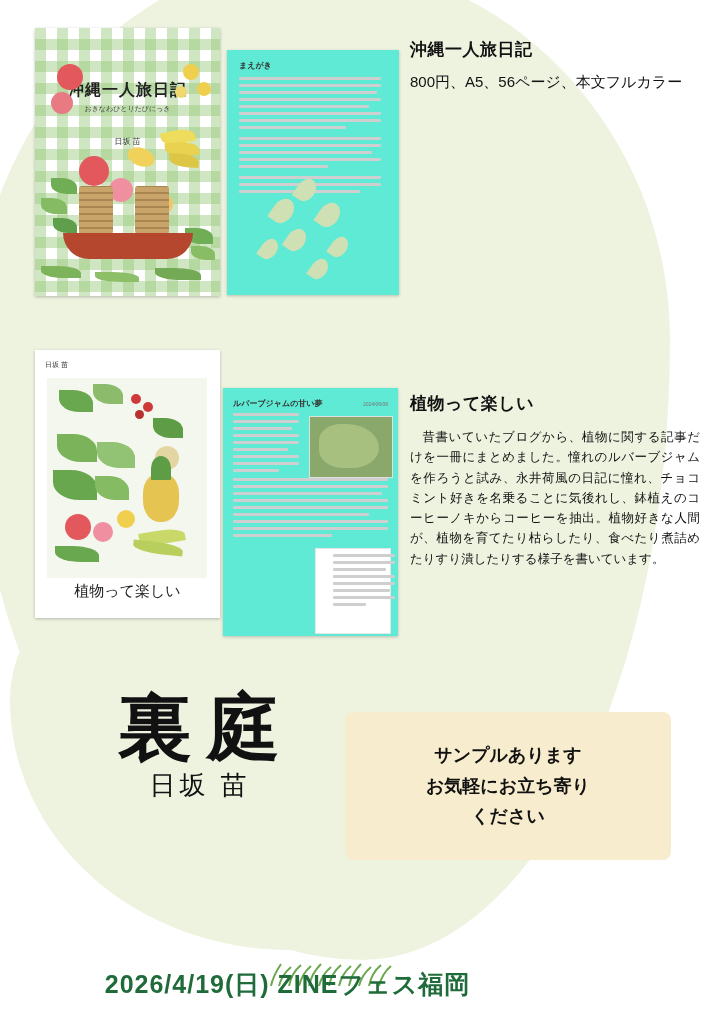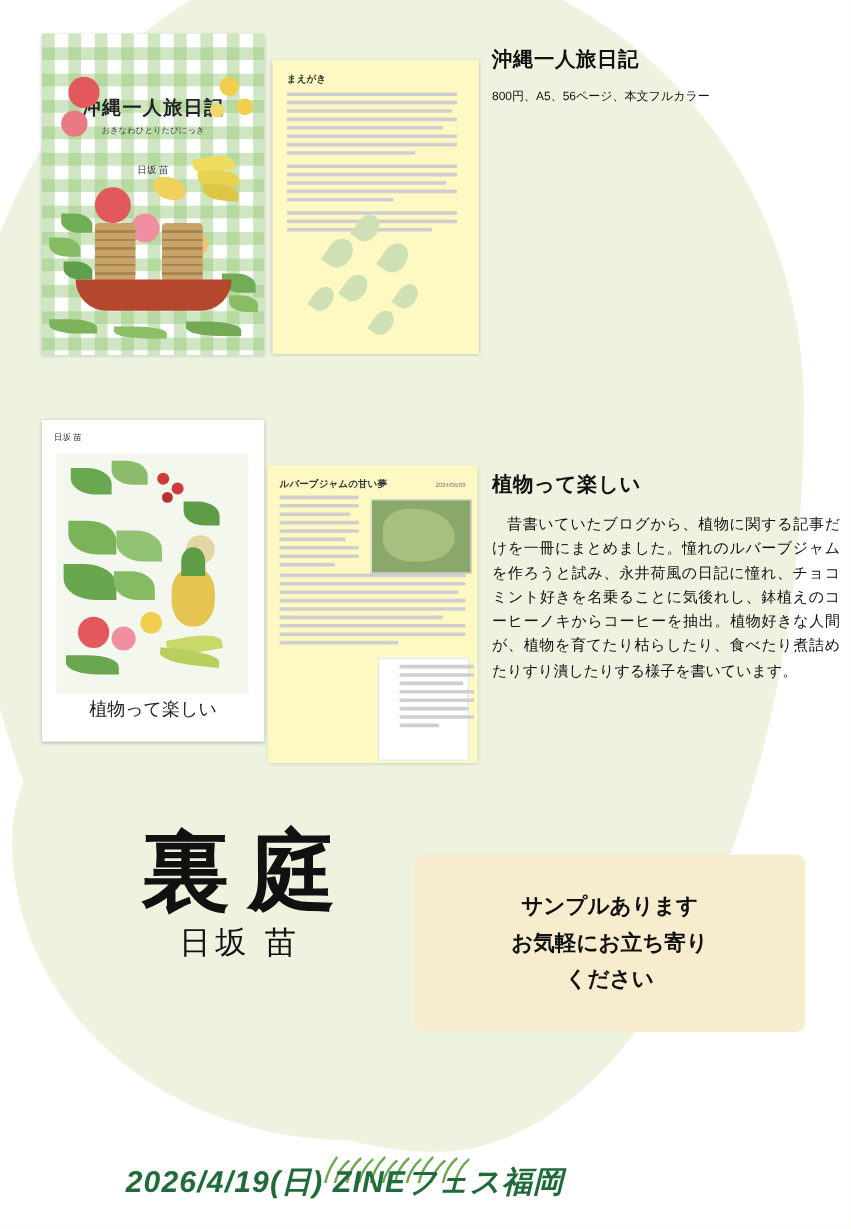--- a/index.html
+++ b/index.html
@@ -105,21 +105,21 @@
     position:absolute; width:5px; height:48px; background:#7a5a3a; top:160px;
   }
   .ship-sail {
     position:absolute; width:34px; height:48px; background:#c8a36a;
     border-radius:3px; top:158px;
     background-image: repeating-linear-gradient(0deg,#c8a36a 0 5px,#a9854f 5px 7px);
   }
 
   .inner-page {
     position: absolute;
-    background: #fef9c3;
+    background: #5eead4;
     box-shadow: 0 1px 3px rgba(0,0,0,0.22);
     overflow: hidden;
   }
   #book1 .inner-page { left: 192px; top: 22px; width: 172px; height: 245px; }
   #book2 .inner-page { left: 188px; top: 38px; width: 175px; height: 248px; }
 
   .ip-title {
     font-size: 8px;
     font-weight: bold;
     color: #333;
@@ -151,21 +151,21 @@
   #text2 { left: 410px; top: 392px; }
 
   .bk-title {
     font-size: 17px;
     font-weight: bold;
     color: #111;
     margin: 0 0 12px 0;
     letter-spacing: 0.5px;
   }
   .bk-spec {
-    font-size: 10px;
+    font-size: 15px;
     color: #111;
     margin: 0 0 10px 0;
   }
   .bk-desc {
     font-size: 12.5px;
     color: #111;
     line-height: 1.62;
     margin: 0;
     text-indent: 1em;
     text-align: justify;
@@ -230,21 +230,20 @@
     position: absolute;
     z-index: 6;
     left: 0;
     top: 968px;
     width: 575px;
     text-align: center;
     font-size: 25px;
     font-weight: bold;
     color: #1f6b3a;
     letter-spacing: 1px;
-    font-style: italic;
   }
 
   
   .grass {
     position: absolute;
     left: 232px;
     top: 612px;
     width: 128px;
     height: 24px;
     z-index: 3;

